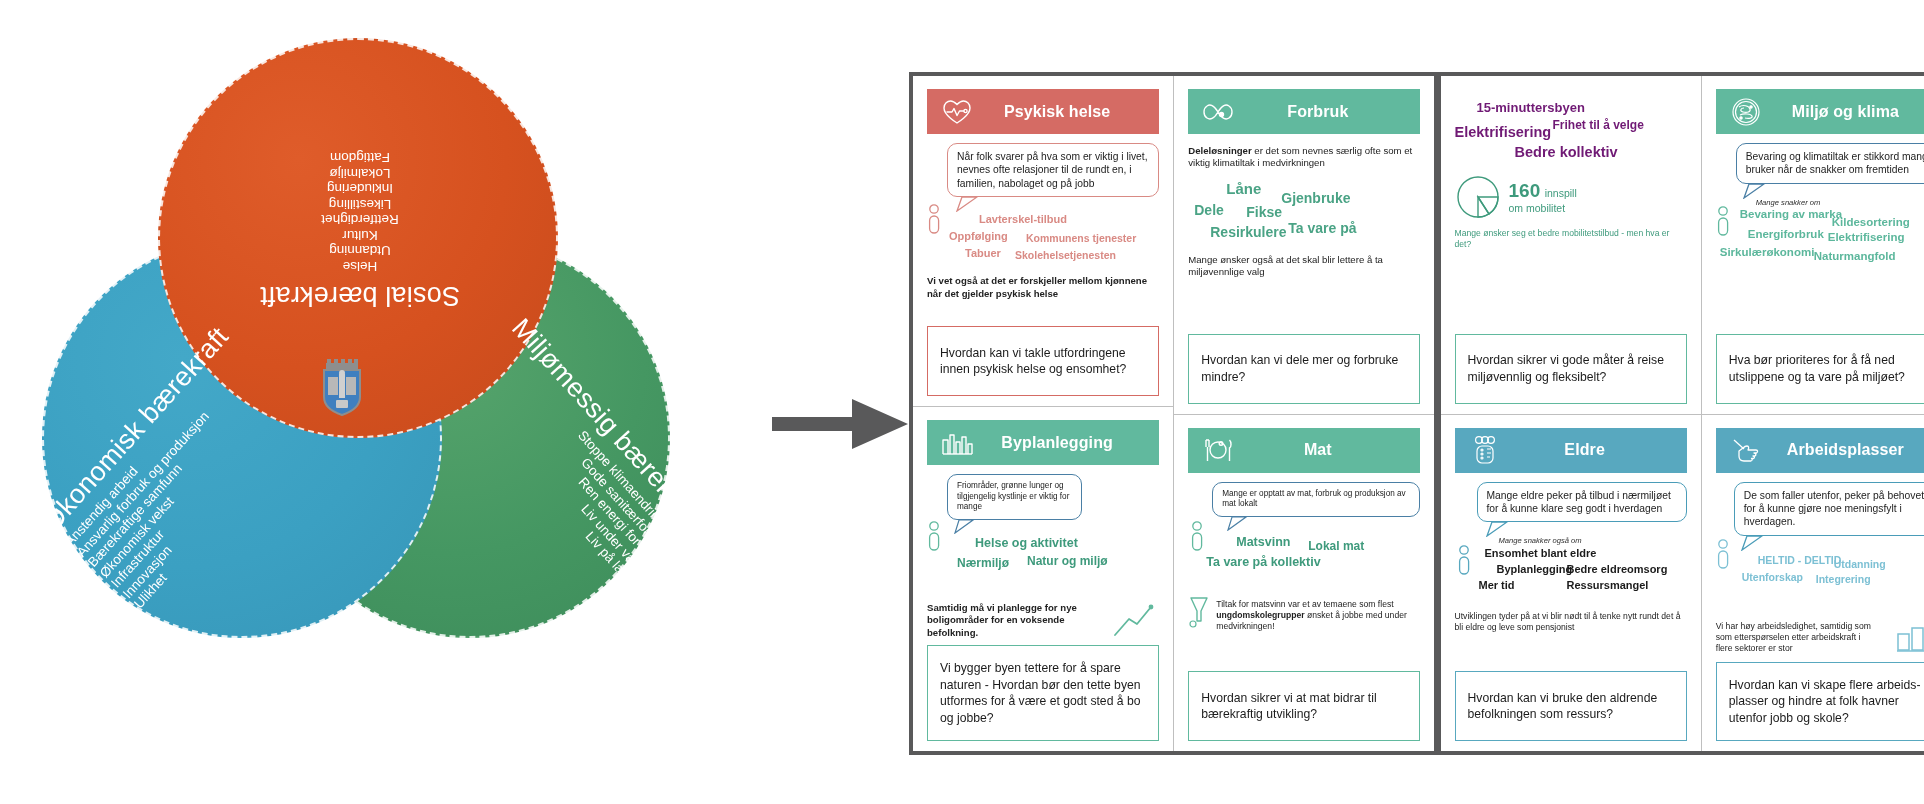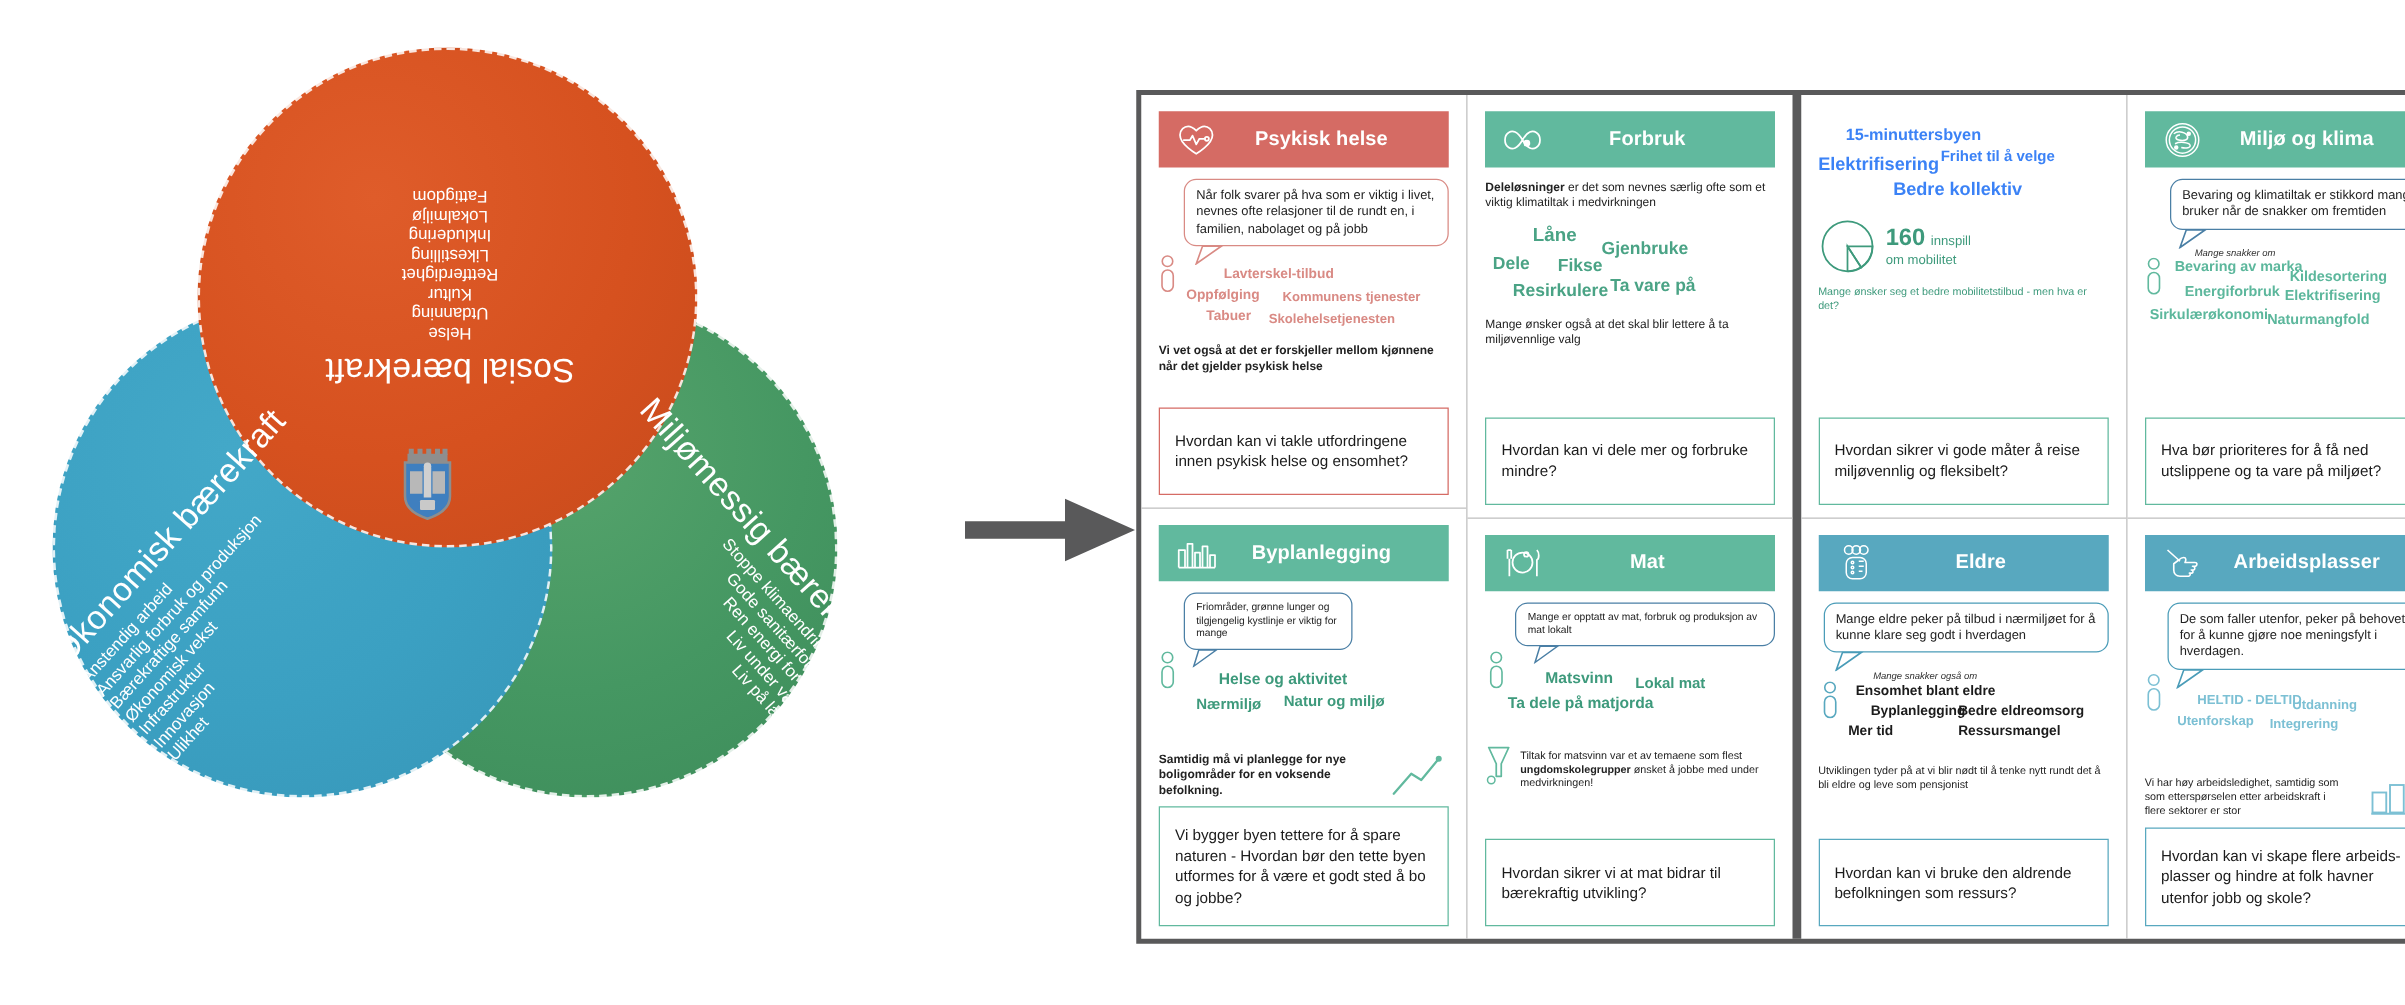--- a/index.html
+++ b/index.html
@@ -350,21 +350,21 @@
               <path d="M2 14 L20 1 L6 1 Z" fill="#fff" stroke="#4a7fa5" stroke-width="1.2"></path>
             </svg>
           </div>
           <svg width="14" height="30" style="position:absolute;left:2px;top:48px">
             <circle cx="7" cy="5" r="4.2" fill="none" stroke="#61b99e" stroke-width="1.3"></circle>
             <rect x="2.6" y="12" width="9" height="17" rx="4.5" fill="none" stroke="#61b99e" stroke-width="1.3"></rect>
           </svg>
           <div class="kw-cloud" style="margin-top:18px;height:40px;color:#3e9a7c">
             <span class="kw" style="left:48px;top:0;font-size:12.5px">Matsvinn</span>
             <span class="kw" style="left:120px;top:4px;font-size:12px">Lokal mat</span>
-            <span class="kw" style="left:18px;top:20px;font-size:12.5px">Ta dele på matjorda</span>
+            <span class="kw" style="left:18px;top:20px;font-size:12.5px">Ta vare på kollektiv</span>
           </div>
           <div style="display:flex;gap:6px;margin-top:4px;align-items:flex-start">
             <svg width="22" height="34" style="flex:0 0 22px">
               <path d="M3 3 H19 L13 16 V26 H9 V16 Z" fill="none" stroke="#61b99e" stroke-width="1.4" stroke-linejoin="round"></path>
               <circle cx="5" cy="29" r="3" fill="none" stroke="#61b99e" stroke-width="1.2"></circle>
             </svg>
             <div class="note small" style="flex:1">
               <span>Tiltak for matsvinn var et av temaene som flest </span><b>ungdomskolegrupper</b><span> ønsket å jobbe med under medvirkningen!</span>
             </div>
           </div>
@@ -375,21 +375,21 @@
   </div>
 
   <div id="board-divider"></div>
 
   <div class="board-half">
 
     <div class="board-col">
 
       <div class="card">
         <div class="card-body">
-          <div class="kw-cloud" style="margin-top:2px;height:60px;color:#3b82f6">
+          <div class="kw-cloud" style="margin-top:2px;height:60px;color:#701a75">
             <span class="kw" style="left:22px;top:0;font-size:13px">15-minuttersbyen</span>
             <span class="kw" style="left:0px;top:24px;font-size:14.5px">Elektrifisering</span>
             <span class="kw" style="left:98px;top:18px;font-size:12px">Frihet til å velge</span>
             <span class="kw" style="left:60px;top:44px;font-size:14.5px">Bedre kollektiv</span>
           </div>
           <div class="stat-row" style="margin-top:14px;color:#3e9a7c">
             <svg width="46" height="46">
               <circle cx="23" cy="23" r="20" fill="none" stroke="#3e9a7c" stroke-width="1.4"></circle>
               <path d="M23 23 L43 23 A20 20 0 0 1 34 40 Z" fill="none" stroke="#3e9a7c" stroke-width="1.4"></path>
               <path d="M23 23 L34 40 A20 20 0 0 1 23 43 Z" fill="none" stroke="#3e9a7c" stroke-width="1.4"></path>
@@ -415,21 +415,21 @@
               <rect x="7" y="11" width="16" height="17" rx="5"></rect>
               <circle cx="12" cy="15" r="1"></circle>
                 <circle cx="12" cy="19" r="1"></circle>
                 <circle cx="12" cy="23" r="1"></circle>
               <path d="M17 14 H21 M17 18 H21 M17 22 H20"></path>
             </svg>
           </span>
           <span class="hdr-title">Eldre</span>
         </div>
         <div class="card-body">
-          <div style="position:relative;margin-left:4px;">
+          <div style="position:relative;margin-left:22px;">
             <div class="speech" style="border-color:#4a9cb8">Mange eldre peker på tilbud i nærmiljøet for å kunne klare seg godt i hverdagen</div>
             <svg width="30" height="16" style="position:absolute;left:8px;top:100%;margin-top:-1px">
               <path d="M2 15 L22 1 L7 1 Z" fill="#fff" stroke="#4a9cb8" stroke-width="1.3"></path>
             </svg>
           </div>
           <svg width="14" height="30" style="position:absolute;left:2px;top:72px">
             <circle cx="7" cy="5" r="4.2" fill="none" stroke="#58a8bf" stroke-width="1.3"></circle>
             <rect x="2.6" y="12" width="9" height="17" rx="4.5" fill="none" stroke="#58a8bf" stroke-width="1.3"></rect>
           </svg>
           <div class="micro-label" style="margin-top:14px;margin-left:44px">Mange snakker også om</div>

